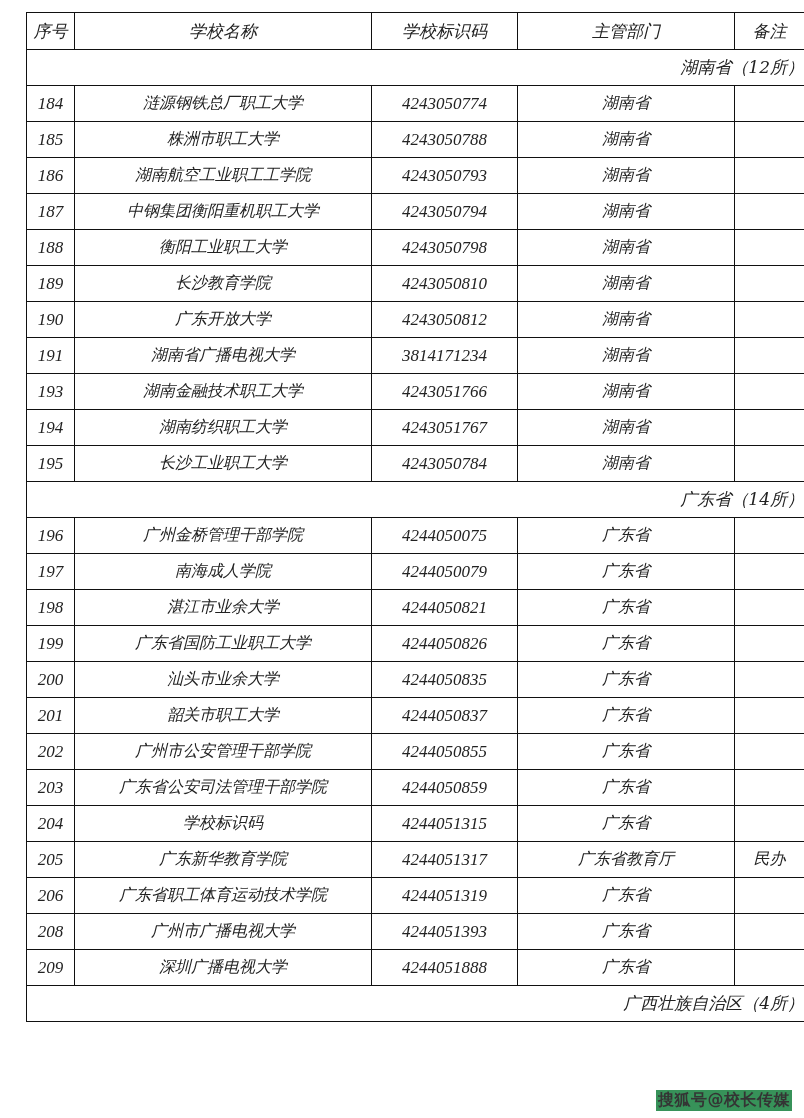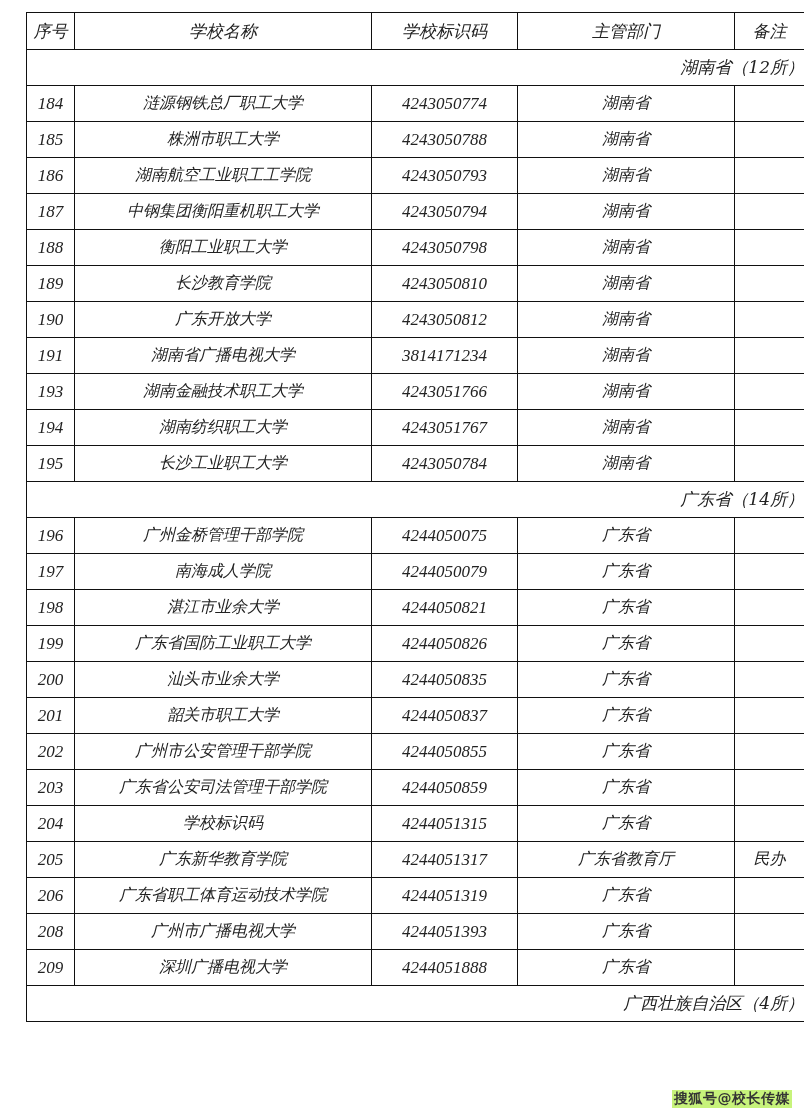--- a/index.html
+++ b/index.html
@@ -6,21 +6,21 @@
   body { width: 804px; height: 1118px; position: relative; overflow: hidden;
          font-family: "DejaVu Serif", "Liberation Serif", serif; color: #222; }
   table { position: absolute; left: 26px; top: 12px; border-collapse: collapse;
           table-layout: fixed; width: 778px; font-style: italic; }
   td, th { border: 1.4px solid #111; padding: 0; height: 35px; text-align: center;
            font-weight: normal; font-size: 16px; overflow: hidden; white-space: nowrap; }
   th { height: 36px; font-size: 17px; }
   td.num, td.code { font-family: "Liberation Serif", "DejaVu Serif", serif; font-size: 17px; margin-left: 24px; }
   td.section { text-align: right; padding-left: 3px; font-size: 17px; }
   .watermark { position: absolute; right: 12px; top: 1090px; font-family: "DejaVu Sans", sans-serif;
-               font-size: 14px; color: #111; font-weight: bold; background: #bef264; padding: 0 2px;
+               font-size: 16px; color: #111; font-weight: bold; background: #15803d; padding: 0 2px;
                letter-spacing: 0.5px; opacity: 0.85; }
 </style>
 </head>
 <body>
 
 <table>
   <colgroup>
     <col style="width:48px">
     <col style="width:297px">
     <col style="width:146px">

